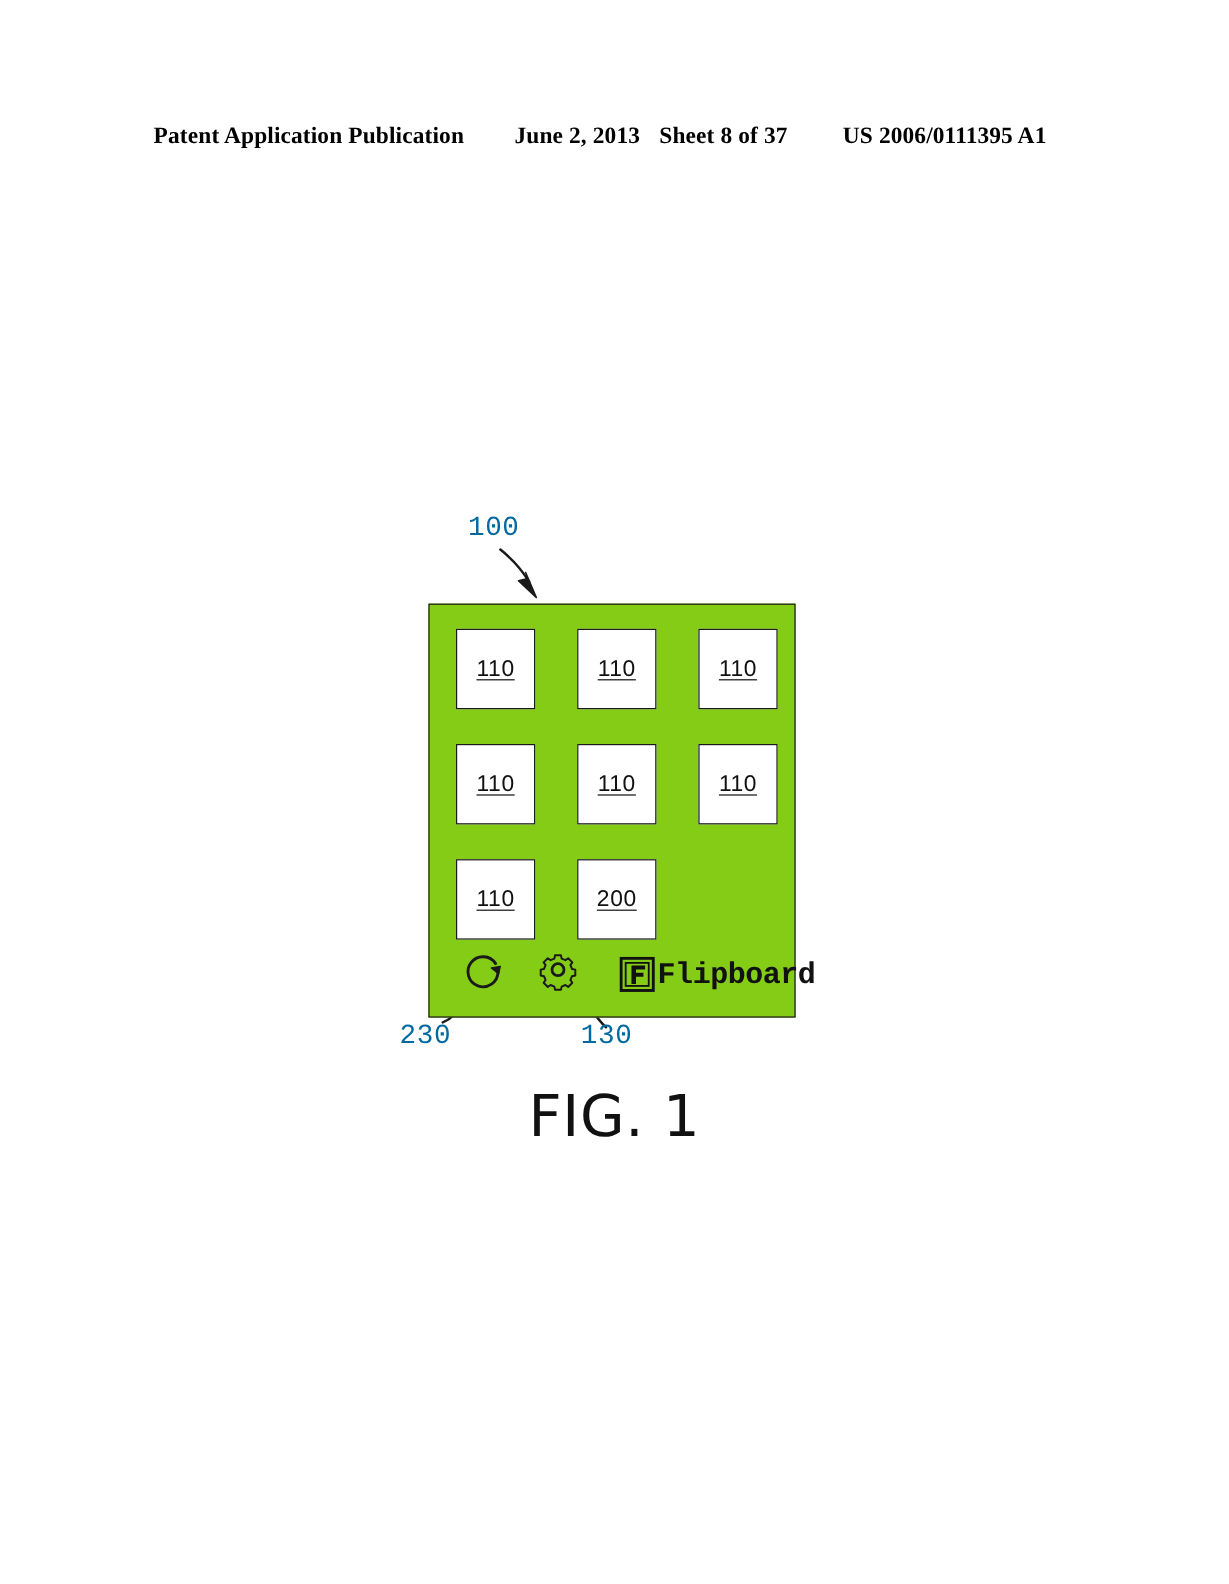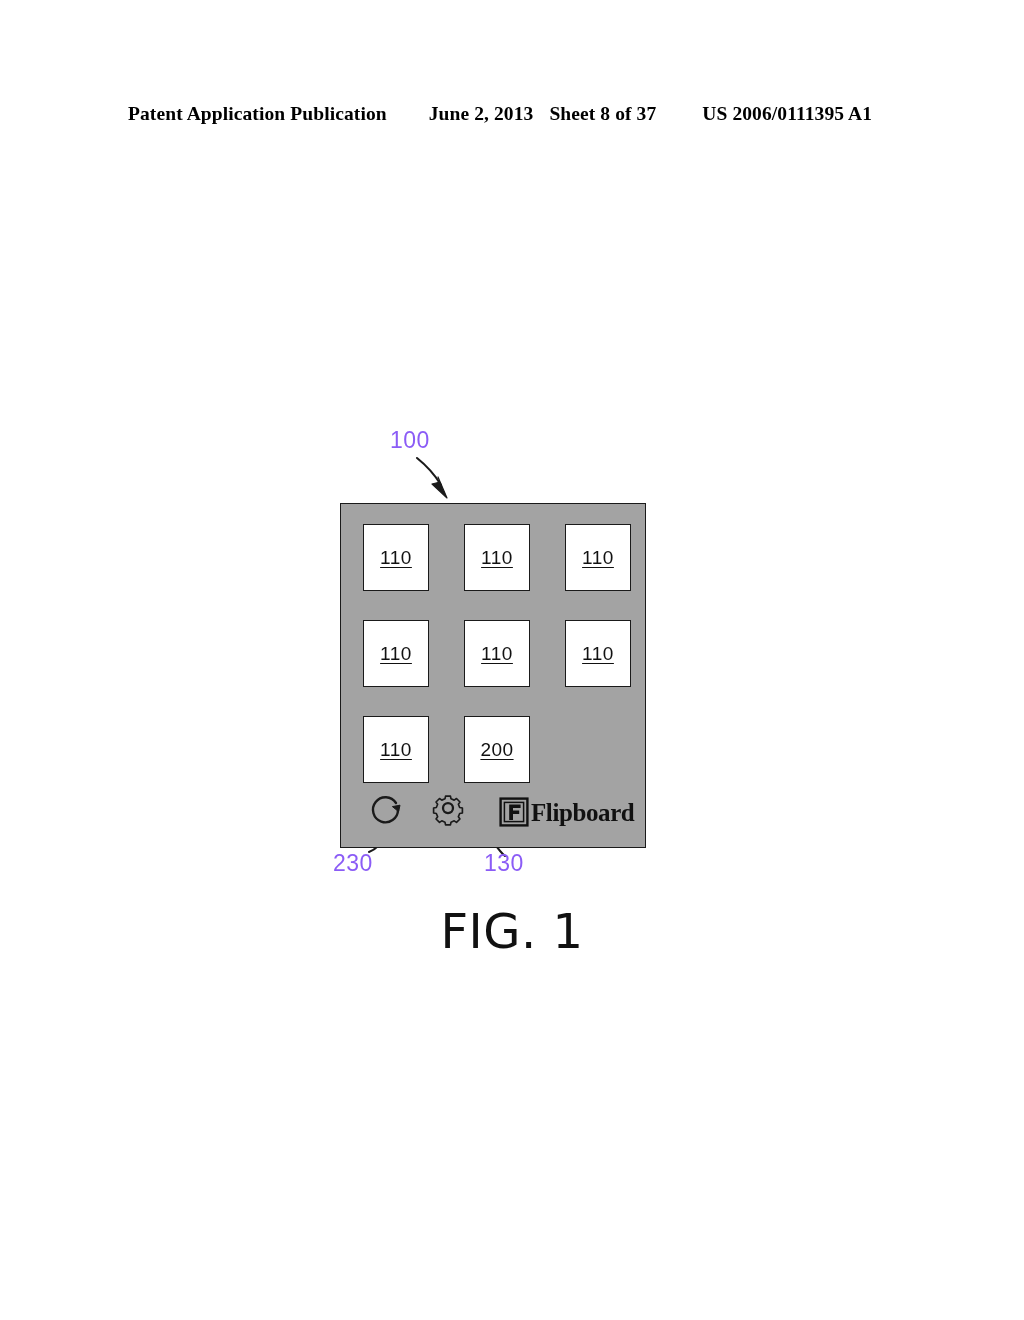--- a/index.html
+++ b/index.html
@@ -46,27 +46,27 @@
     position: absolute;
     left: 0;
     top: 0;
     width: 1024px;
     height: 1320px;
   }
 
   
   .device {
     position: absolute;
-    left: 340px;
+    left: 357px;
     top: 503px;
     width: 306px;
     height: 345px;
     border: 1.6px solid #1a1a1a;
     box-sizing: border-box;
-    background: #a3a3a3;
+    background: #84cc16;
   }
 
   
   .tile-grid {
     position: absolute;
     left: 22px;
     top: 20px;
     width: 268px;
     display: grid;
     grid-template-columns: repeat(3, 66px);
@@ -127,36 +127,36 @@
     height: 40px;
     display: flex;
     align-items: center;
   }
   .brand-mark {
     width: 30px;
     height: 30px;
     flex: 0 0 auto;
   }
   .brand-word {
-    font-family: Liberation Serif, serif;
+    font-family: Liberation Mono, monospace;
     font-weight: bold;
     font-size: 25px;
     letter-spacing: -0.4px;
     line-height: 1;
     margin-left: 2px;
     color: #111111;
   }
 
   
   .callout {
     position: absolute;
-    font-family: Liberation Sans, sans-serif;
+    font-family: Liberation Mono, monospace;
     font-size: 23px;
     letter-spacing: 0.5px;
-    color: #8b5cf6;
+    color: #0369a1;
     line-height: 1;
     white-space: nowrap;
   }
   .callout-100 { left: 390px; top: 429px; }
   .callout-140 { left: 333px; top: 852px; }
   .callout-130 { left: 484px; top: 852px; }
 
   .leader-svg {
     position: absolute;
     left: 0;

